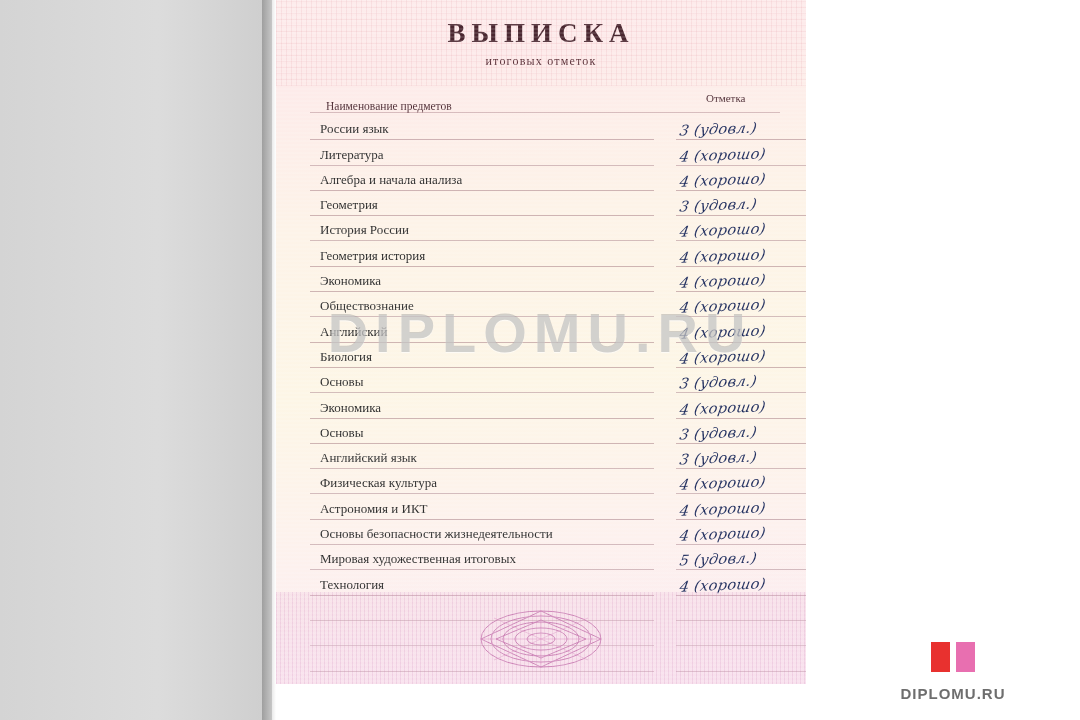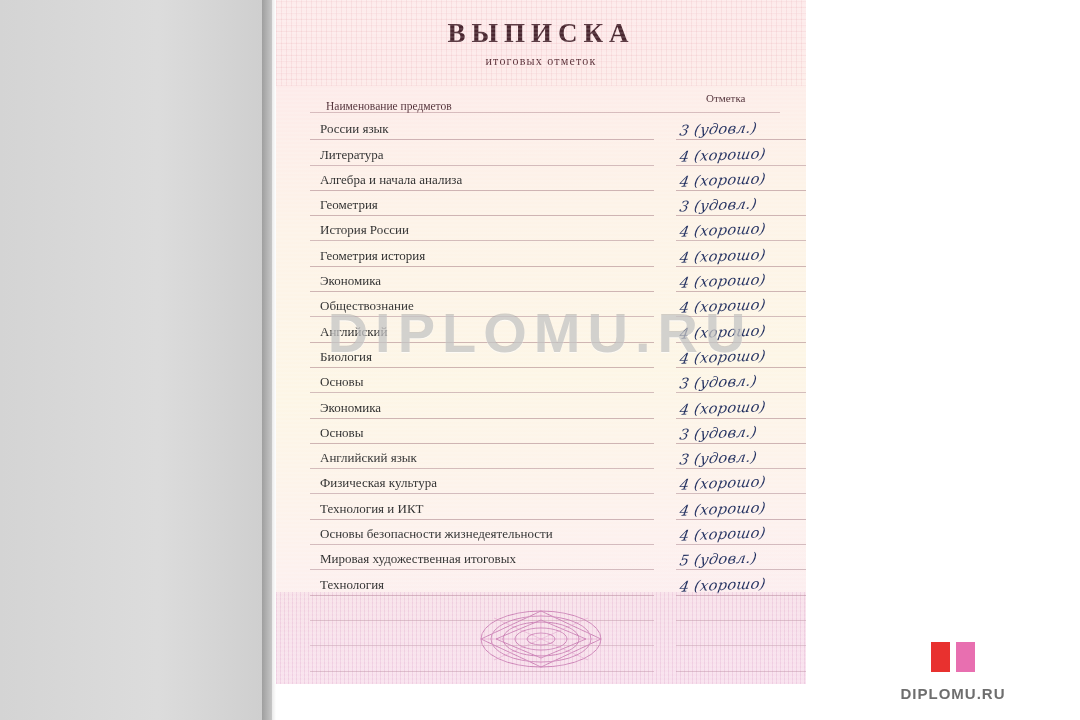--- a/index.html
+++ b/index.html
@@ -337,21 +337,21 @@
       </div>
       <div class="row">
         <div class="subject-line"></div>
         <div class="mark-line"></div>
         <div class="subject">Физическая культура</div>
         <div class="mark">4 (хорошо)</div>
       </div>
       <div class="row">
         <div class="subject-line"></div>
         <div class="mark-line"></div>
-        <div class="subject">Технология и ИКТ</div>
+        <div class="subject">Астрономия и ИКТ</div>
         <div class="mark">4 (хорошо)</div>
       </div>
       <div class="row">
         <div class="subject-line"></div>
         <div class="mark-line"></div>
         <div class="subject">Основы безопасности жизнедеятельности</div>
         <div class="mark">4 (хорошо)</div>
       </div>
       <div class="row">
         <div class="subject-line"></div>

